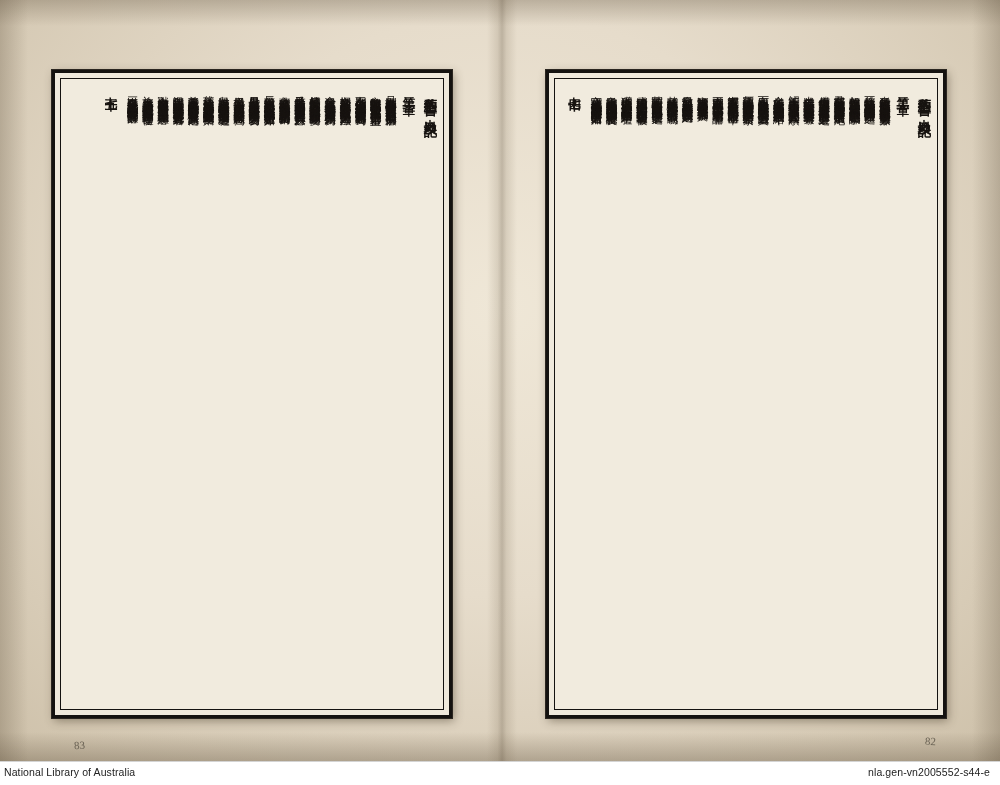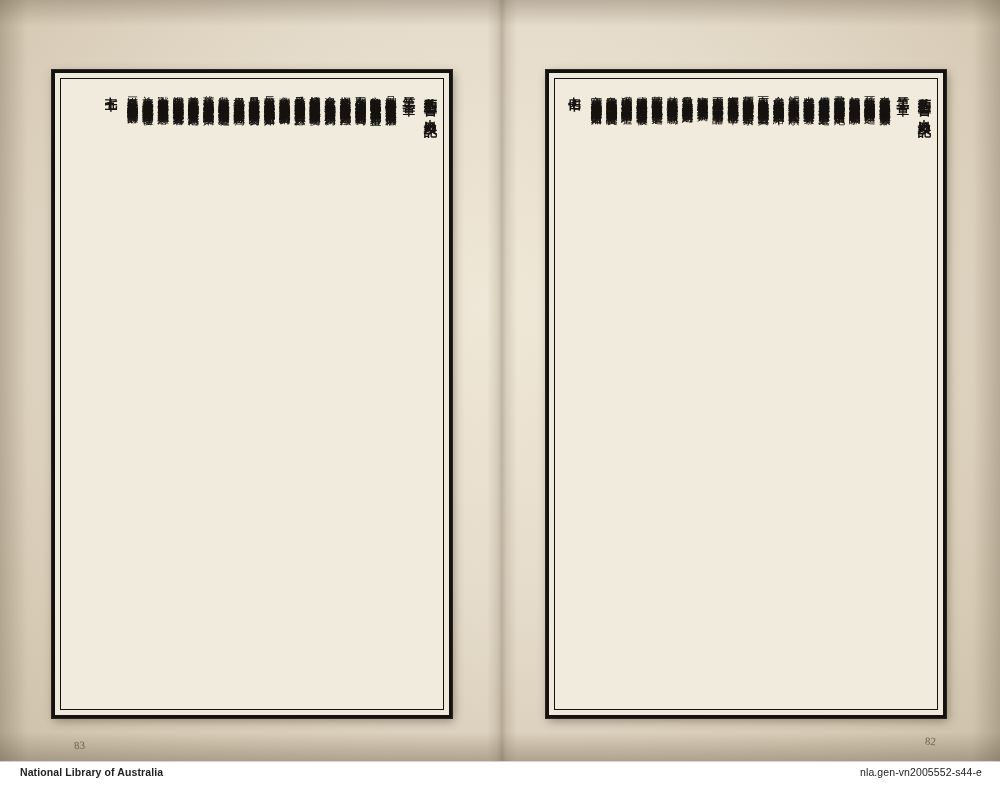--- a/index.html
+++ b/index.html
@@ -141,22 +141,22 @@
   }
   .footer .credit-left,
   .footer .credit-right {
     position: absolute;
     top: 4px;
     font-size: 10.5px;
     color: #222;
     font-family: "Liberation Sans", sans-serif;
     letter-spacing: 0.1px;
   }
-  .footer .credit-left { left: 20px; font-weight: bold; }
-  .footer .credit-right { right: 18px; }
+  .footer .credit-left { left: 4px; }
+  .footer .credit-right { right: 10px; }
 
   
   .folio {
     position: absolute;
     font-family: "Liberation Serif", serif;
     font-size: 11px;
     color: #6a6254;
     transform: rotate(-4deg);
   }
   #folio-left  { left: 74px; bottom: 34px; }

